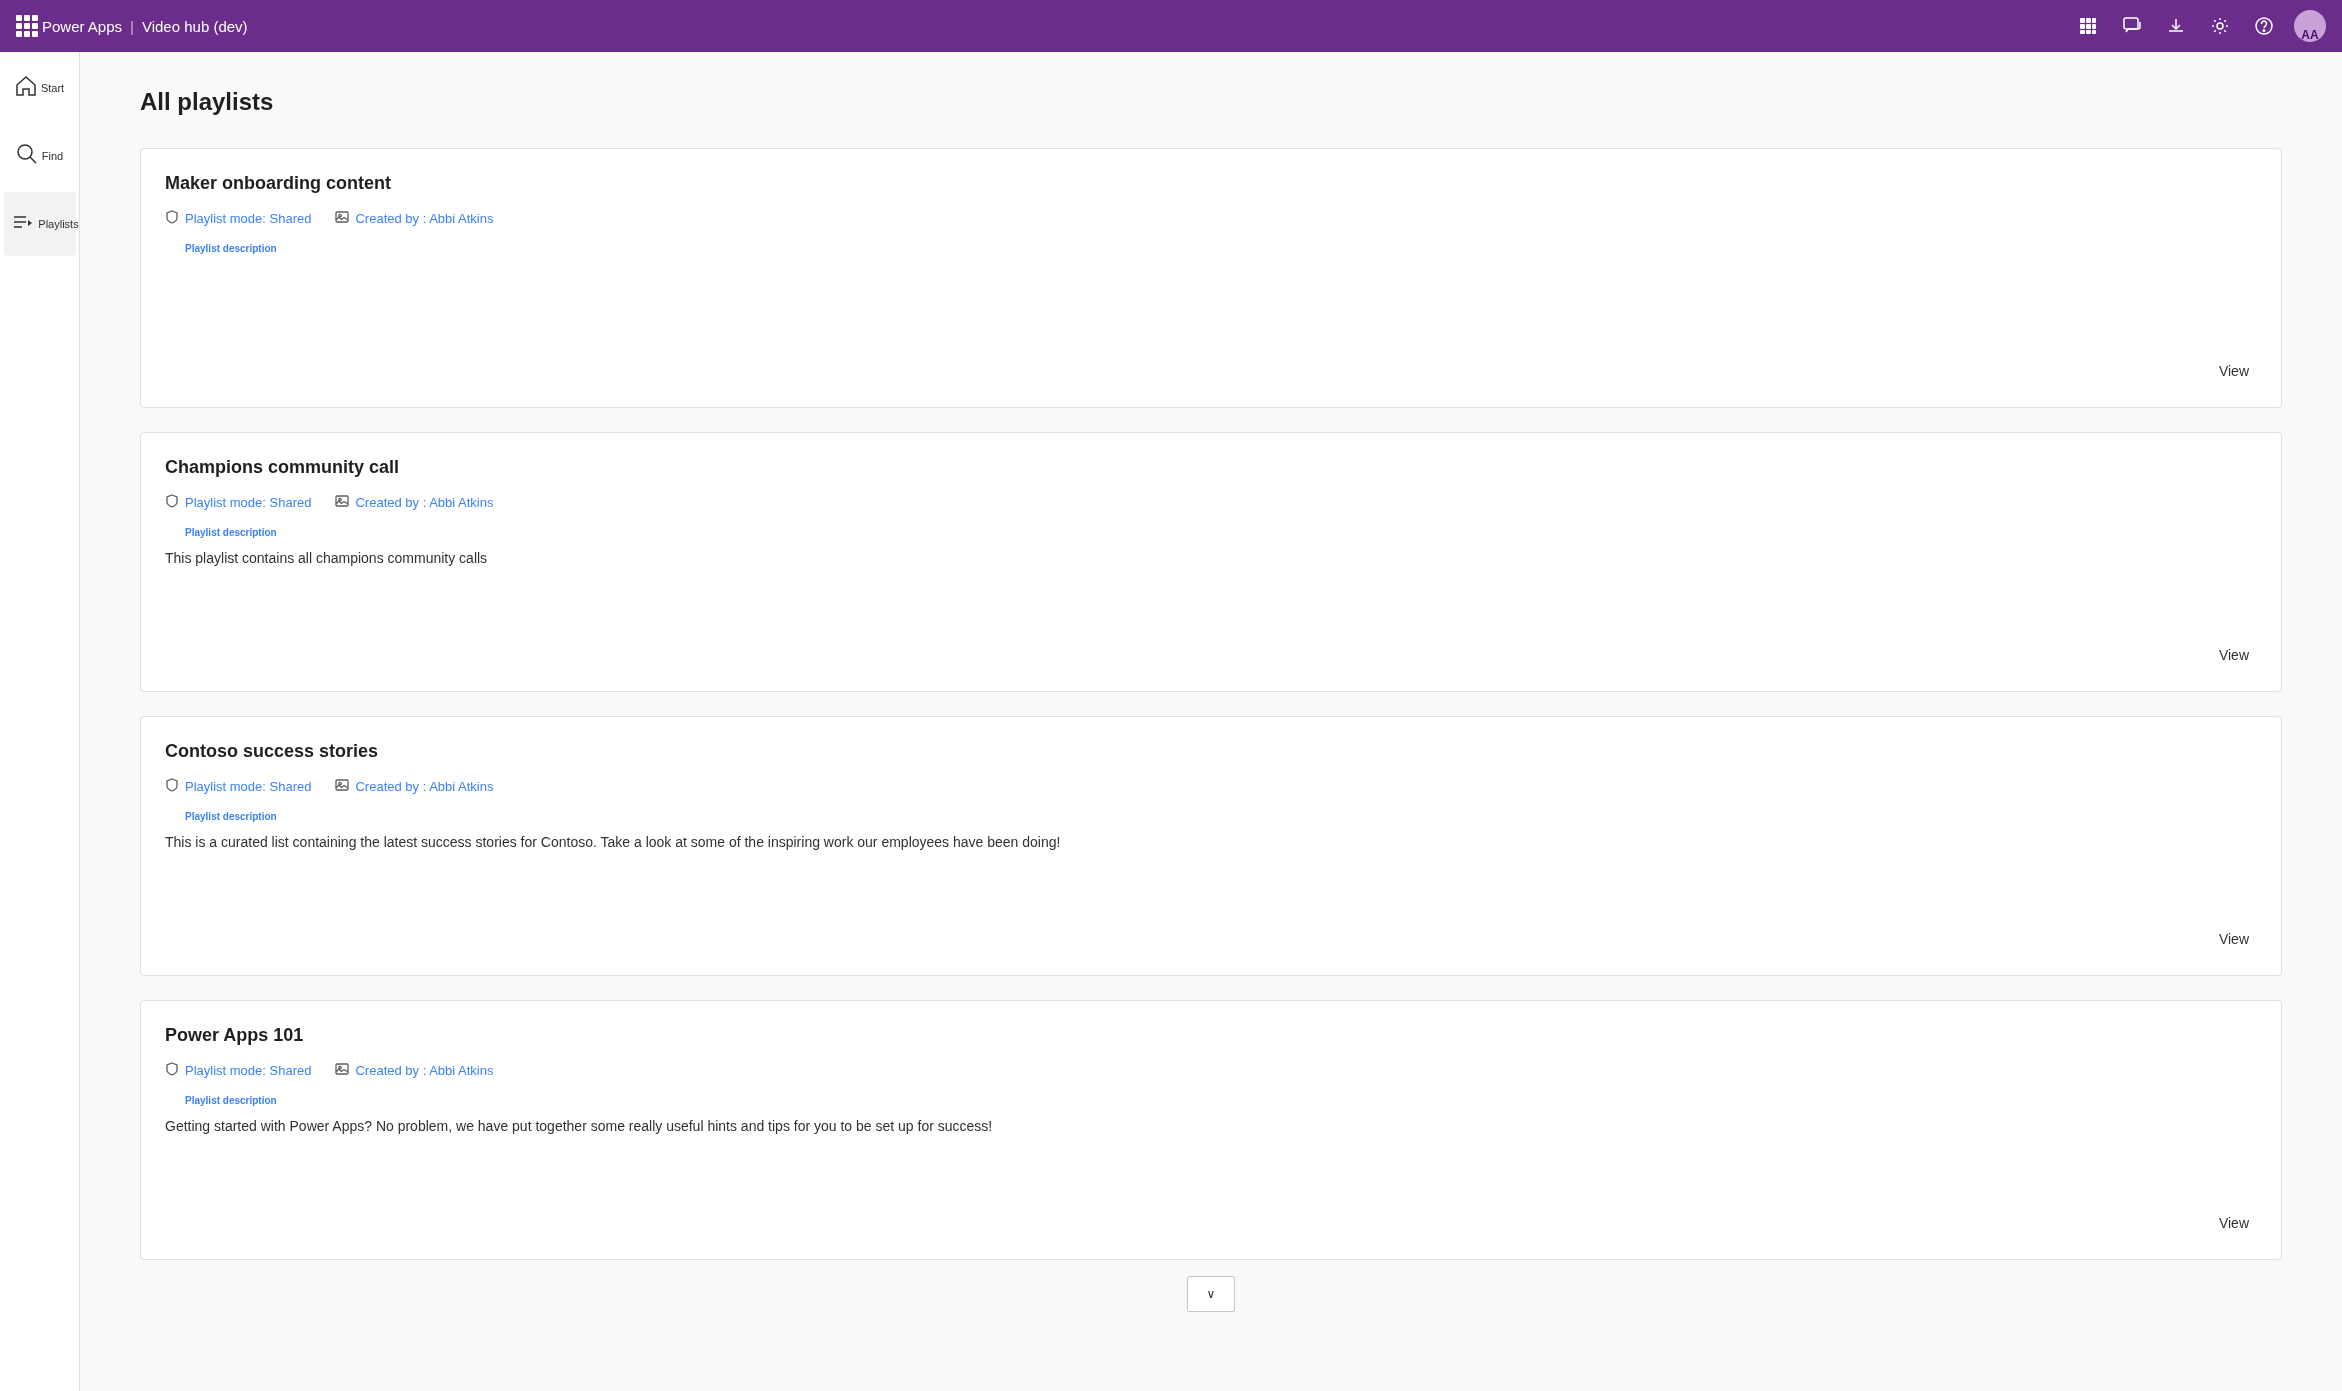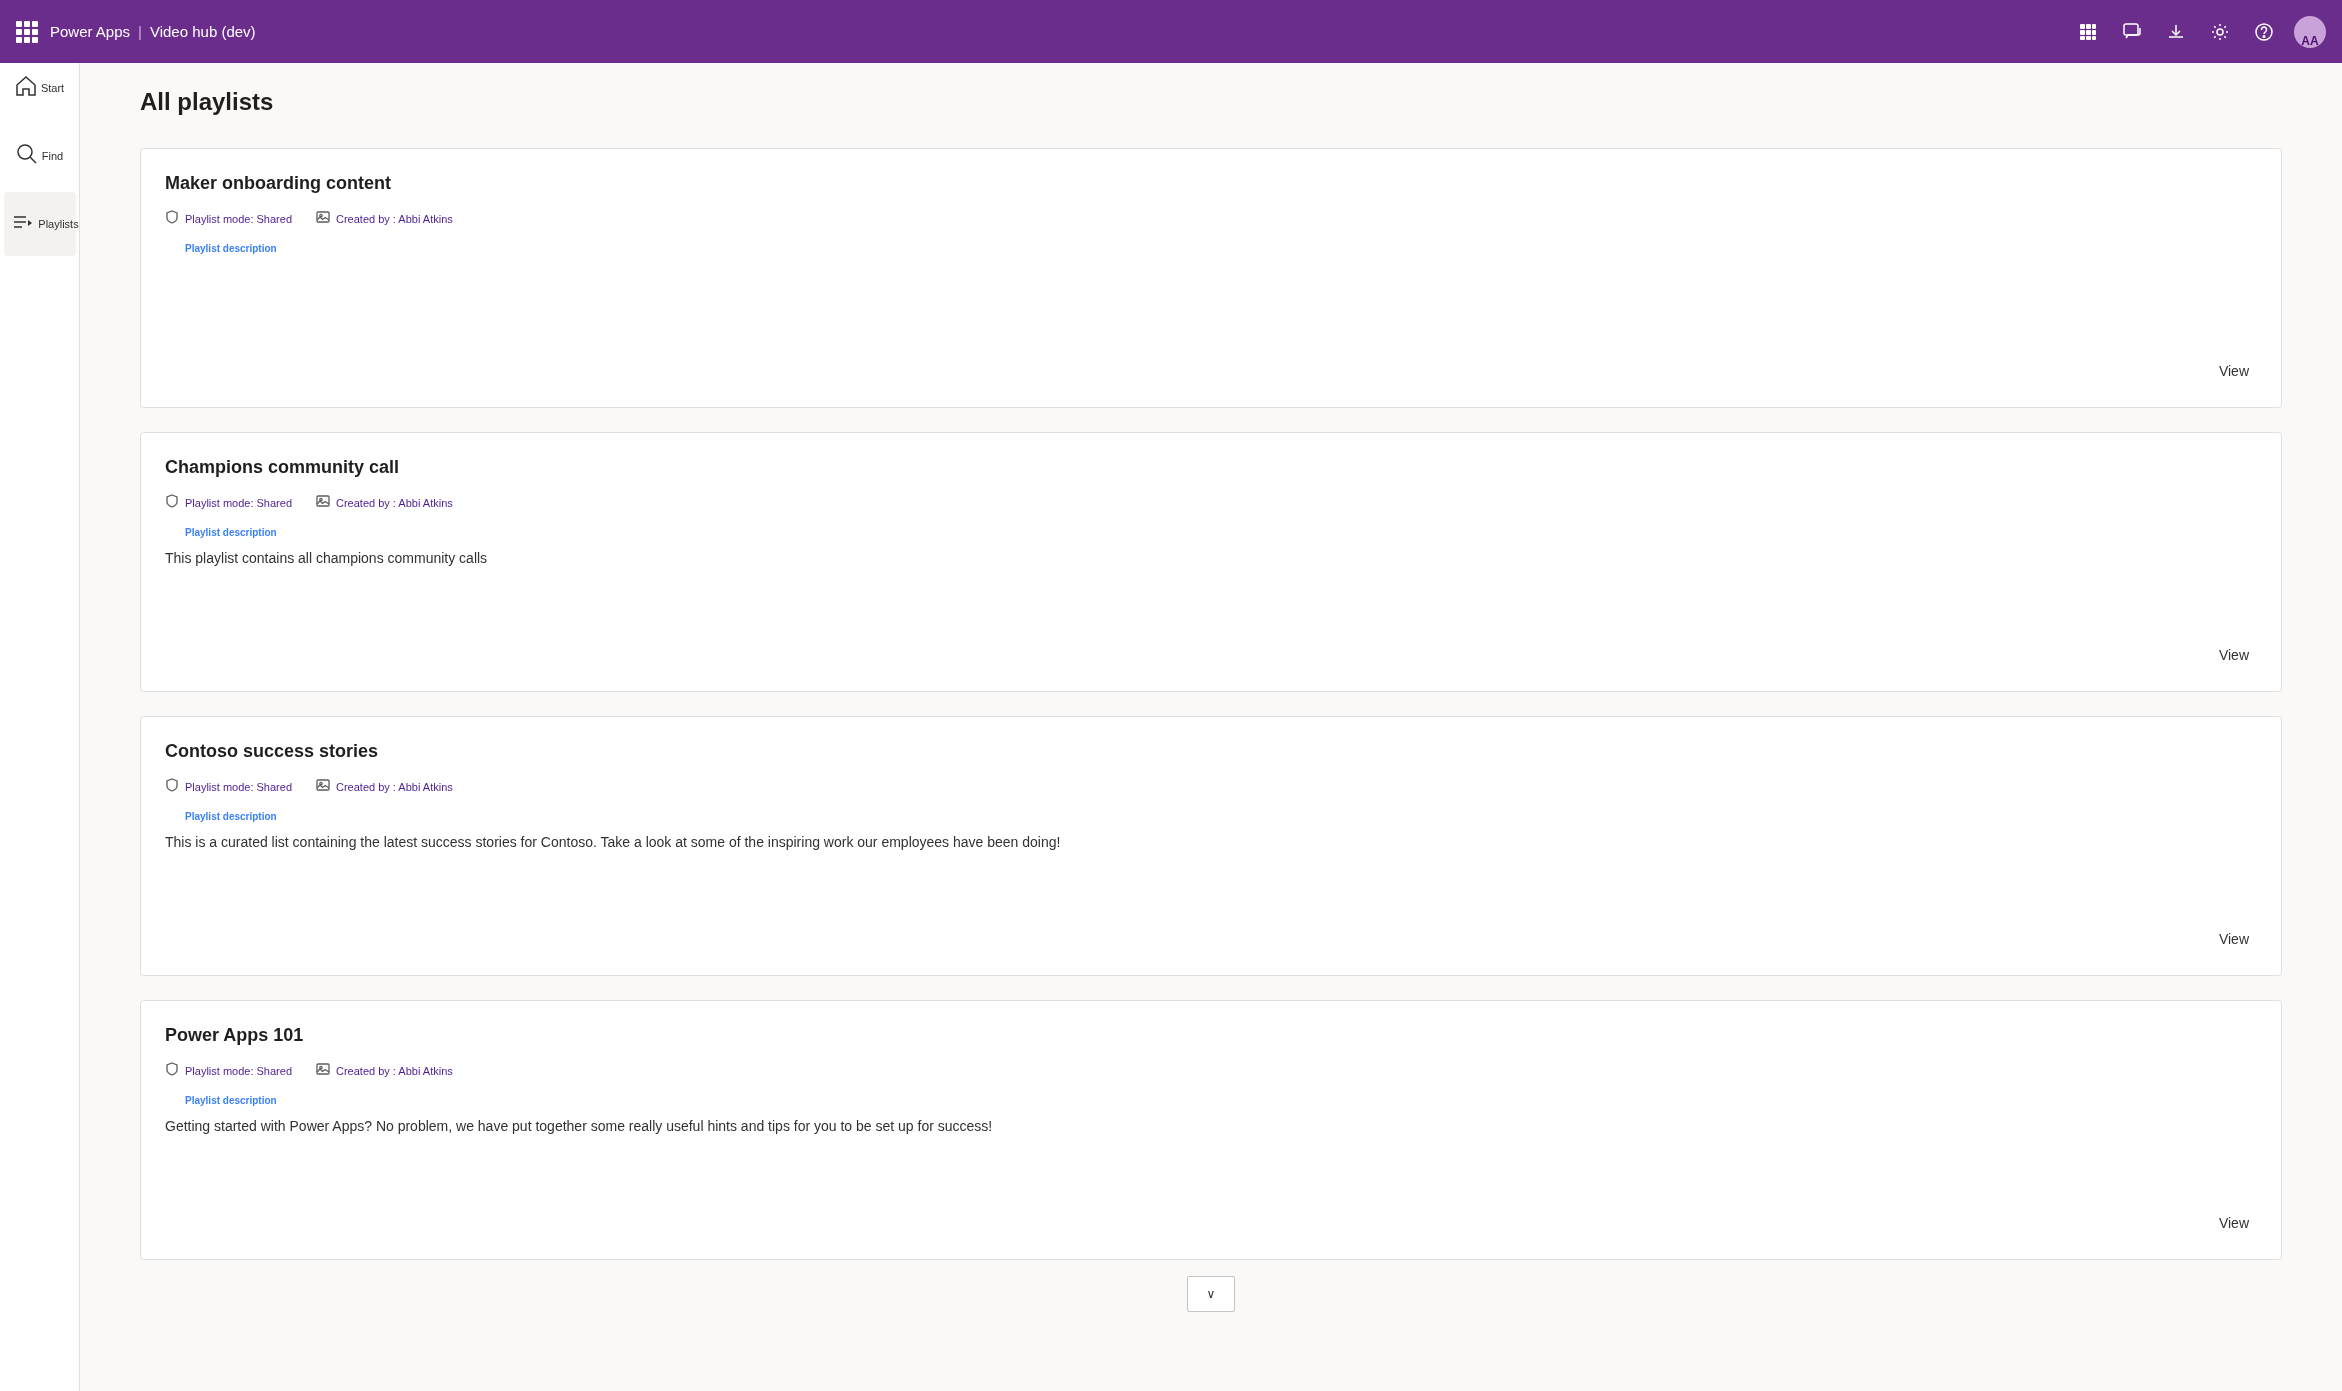--- a/index.html
+++ b/index.html
@@ -2,25 +2,25 @@
 <html><head>
   <meta charset="utf-8">
   <style>
     * { box-sizing: border-box; margin: 0; padding: 0; }
     body { font-family: 'Segoe UI', sans-serif; background: #f3f2f1; height: 100vh; overflow: hidden; }
 
     
     .top-nav {
       background: #6b2d8b;
       color: white;
-      height: 63px;
+      height: 52px;
       display: flex;
       align-items: center;
       padding: 0 16px;
-      gap: 8px;
+      gap: 0;
       position: fixed;
       top: 0; left: 0; right: 0;
       z-index: 100;
     }
     .top-nav-waffle {
       display: grid;
       grid-template-columns: repeat(3, 6px);
       grid-template-rows: repeat(3, 6px);
       gap: 2px;
       cursor: pointer;
@@ -139,22 +139,22 @@
       font-weight: 600;
       color: #201f1e;
       margin-bottom: 16px;
     }
 
     .playlist-meta {
       display: flex;
       align-items: center;
       gap: 24px;
       margin-bottom: 16px;
-      font-size: 11px;
-      color: #4c1d95;
+      font-size: 13px;
+      color: #3b82f6;
       text-align: center;
     }
 
     .playlist-meta-item {
       display: flex;
       align-items: center;
       gap: 6px;
     }
 
     .meta-icon {

